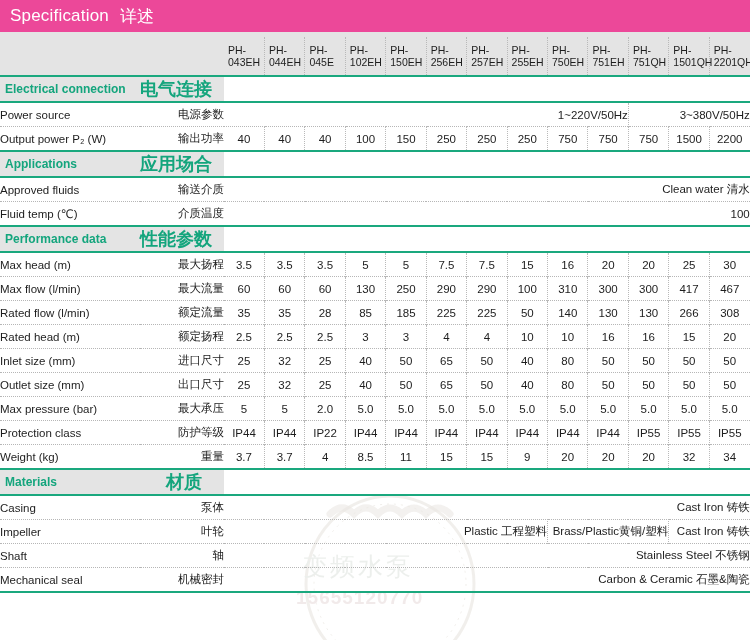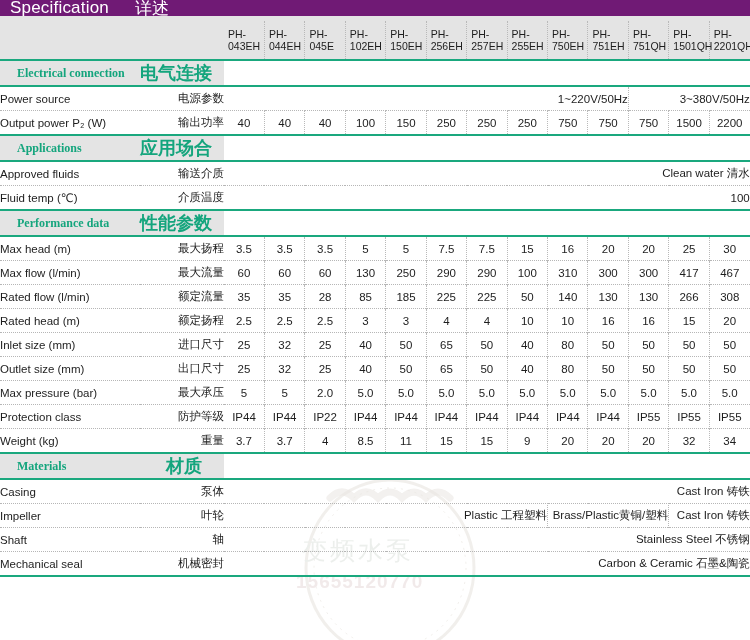--- a/index.html
+++ b/index.html
@@ -11,37 +11,37 @@
     width: 750px;
     height: 640px;
     font-family: "Liberation Sans", "DejaVu Sans", sans-serif;
     -webkit-font-smoothing: antialiased;
     position: relative;
     overflow: hidden;
   }
 
   
   #title-bar {
-    height: 16px;
-    background: #701a75;
+    height: 32px;
+    background: #ec4899;
     display: flex;
     align-items: center;
     padding-left: 10px;
     box-sizing: border-box;
   }
   #title-bar .t-en {
     color: #ffffff;
     font-size: 17px;
     letter-spacing: .2px;
     font-weight: 400;
   }
   #title-bar .t-zh {
     color: #ffffff;
     font-size: 17px;
-    margin-left: 26px;
+    margin-left: 11px;
     font-weight: 400;
   }
 
   
   #spec-wrap {
     position: relative;
     width: 750px;
   }
   table.spec {
     border-collapse: collapse;
@@ -110,21 +110,21 @@
 
   
   tr.section td {
     height: 24px;
     background: #e4e4e4;
     color: #14a57d;
     font-weight: bold;
     border-top: 2px solid #1aa87e;
     border-bottom: 2px solid #1aa87e;
   }
-  tr.section td.lab-en { font-size: 12px; padding-left: 17px; font-family: Liberation Serif, serif; }
+  tr.section td.lab-en { font-size: 12px; padding-left: 5px; }
   tr.section td.lab-zh { font-size: 18px; text-align: right; padding-right: 22px; }
   tr.section td.sec-rest { background: #ffffff; }
 
   
   tr.dotline td { border-top: 1px dotted #b6b6b6; }
   tr.greenbot td { border-bottom: 2px solid #1aa87e; }
 
   
   #top-band { height: 5px; background: #e4e4e4; }
 

